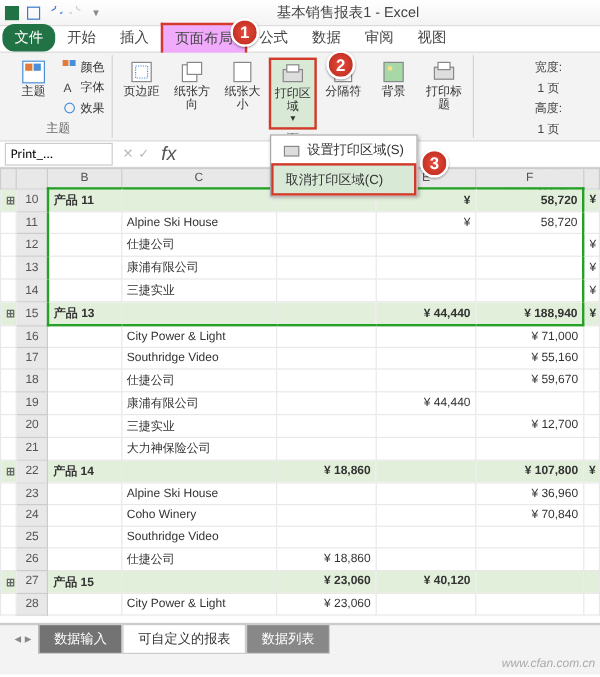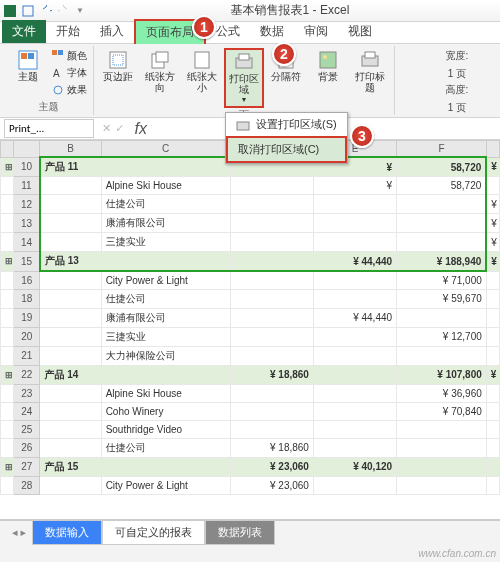--- a/index.html
+++ b/index.html
@@ -2,23 +2,23 @@
 <html><head>
 <meta charset="utf-8">
 <style>
 * { box-sizing: border-box; margin: 0; padding: 0; }
 body { font-family: "Microsoft YaHei", "Segoe UI", Arial, sans-serif; font-size: 11px; color: #333; background: #fff; width: 500px; height: 564px; overflow: hidden; }
 .titlebar { height: 22px; background: linear-gradient(#fff, #f3f3f3); display: flex; align-items: center; padding: 0 4px; border-bottom: 1px solid #d4d4d4; }
 .qat { display: flex; gap: 6px; align-items: center; }
 .qat svg { width: 12px; height: 12px; }
 .titlebar-title { flex: 1; text-align: center; font-size: 12px; color: #444; }
 .tabs { display: flex; align-items: flex-end; height: 22px; background: #fff; border-bottom: 1px solid #d4d4d4; padding-left: 2px; }
-.file-tab { background: #217346; color: #fff; padding: 3px 10px; font-size: 12px; }
+.file-tab { background: #217346; color: #fff; padding: 3px 10px; font-size: 12px; border-radius: 10px; }
 .tab { padding: 3px 10px; font-size: 12px; color: #444; cursor: pointer; }
-.tab.active { background: #86efac; border: 2px solid #d43a2a; border-bottom: none; position: relative; top: 1px; }
+.tab.active { background: #f0abfc; border: 2px solid #d43a2a; border-bottom: none; position: relative; top: 1px; }
 .ribbon { height: 74px; background: #f3f3f3; border-bottom: 1px solid #d4d4d4; display: flex; padding: 2px 4px; position: relative; }
 .group { border-right: 1px solid #d4d4d4; padding: 0 4px; display: flex; flex-direction: column; justify-content: space-between; }
 .group-label { font-size: 10px; color: #666; text-align: center; margin-top: auto; padding-bottom: 1px; }
 .group-items { display: flex; gap: 2px; flex: 1; align-items: flex-start; padding-top: 2px; }
 .big-btn { display: flex; flex-direction: column; align-items: center; width: 40px; padding: 2px; cursor: pointer; gap: 1px; }
 .big-btn svg { width: 20px; height: 20px; }
 .big-btn span { font-size: 10px; text-align: center; line-height: 1.1; }
 .big-btn.hl { border: 2px solid #d43a2a; background: #d8ead6; }
 .small-col { display: flex; flex-direction: column; gap: 1px; }
 .small-btn { display: flex; align-items: center; gap: 3px; padding: 1px 2px; font-size: 10px; cursor: pointer; }
@@ -37,21 +37,21 @@
 th.rowh { width: 24px; background: #e8e8e8; }
 td { border: 1px solid #e8e8e8; padding: 2px 4px; height: 18px; white-space: nowrap; overflow: hidden; }
 td.rh { background: #e8e8e8; text-align: center; color: #555; border: 1px solid #ccc; width: 24px; margin-top: 27px; }
 tr.subtotal td { background: #e2efda; font-weight: bold; }
 tr.subtotal td.rh { background: #e8e8e8; font-weight: normal; }
 td.num { text-align: right; }
 td.yen { text-align: right; width: 12px; }
 .sheetbar { height: 24px; background: #f3f3f3; display: flex; align-items: center; border-top: 1px solid #ccc; padding-left: 6px; }
 .sheetbar-nav { display: flex; gap: 2px; padding: 0 6px; color: #888; }
 .sheet-tab { padding: 4px 12px; font-size: 11px; background: #fff; border: 1px solid #ccc; cursor: pointer; }
-.sheet-tab.active { background: #3b82f6; color: #fff; }
+.sheet-tab.active { background: #737373; color: #fff; }
 .statusbar { height: 18px; background: #f3f3f3; display: flex; align-items: center; justify-content: flex-end; padding: 0 4px; font-size: 10px; color: #aaa; font-style: italic; }
 .outline { width: 12px; text-align: center; color: #666; font-size: 9px; }
 .right-group { margin-left: auto; padding: 2px 4px; font-size: 10px; color: #444; }
 .right-group .row { display: flex; gap: 4px; align-items: center; padding: 1px 0; flex-direction: column; }
 </style>
 </head>
 <body>
 
 <div class="titlebar">
   <div class="qat">
@@ -308,20 +308,30 @@
           <td class="rh">16</td>
           <td style=""></td>
           <td style="">City Power &amp; Light</td>
           <td class="num" style=""></td>
           <td class="num" style=""></td>
           <td class="num" style="">¥   71,000</td>
           <td class="yen"></td>
         </tr>
         <tr>
           <td class="outline"></td>
+          <td class="rh">17</td>
+          <td style=""></td>
+          <td style="">Southridge Video</td>
+          <td class="num" style=""></td>
+          <td class="num" style=""></td>
+          <td class="num" style="">¥   55,160</td>
+          <td class="yen"></td>
+        </tr>
+        <tr>
+          <td class="outline"></td>
           <td class="rh">18</td>
           <td style=""></td>
           <td style="">仕捷公司</td>
           <td class="num" style=""></td>
           <td class="num" style=""></td>
           <td class="num" style="">¥   59,670</td>
           <td class="yen"></td>
         </tr>
         <tr>
           <td class="outline"></td>

